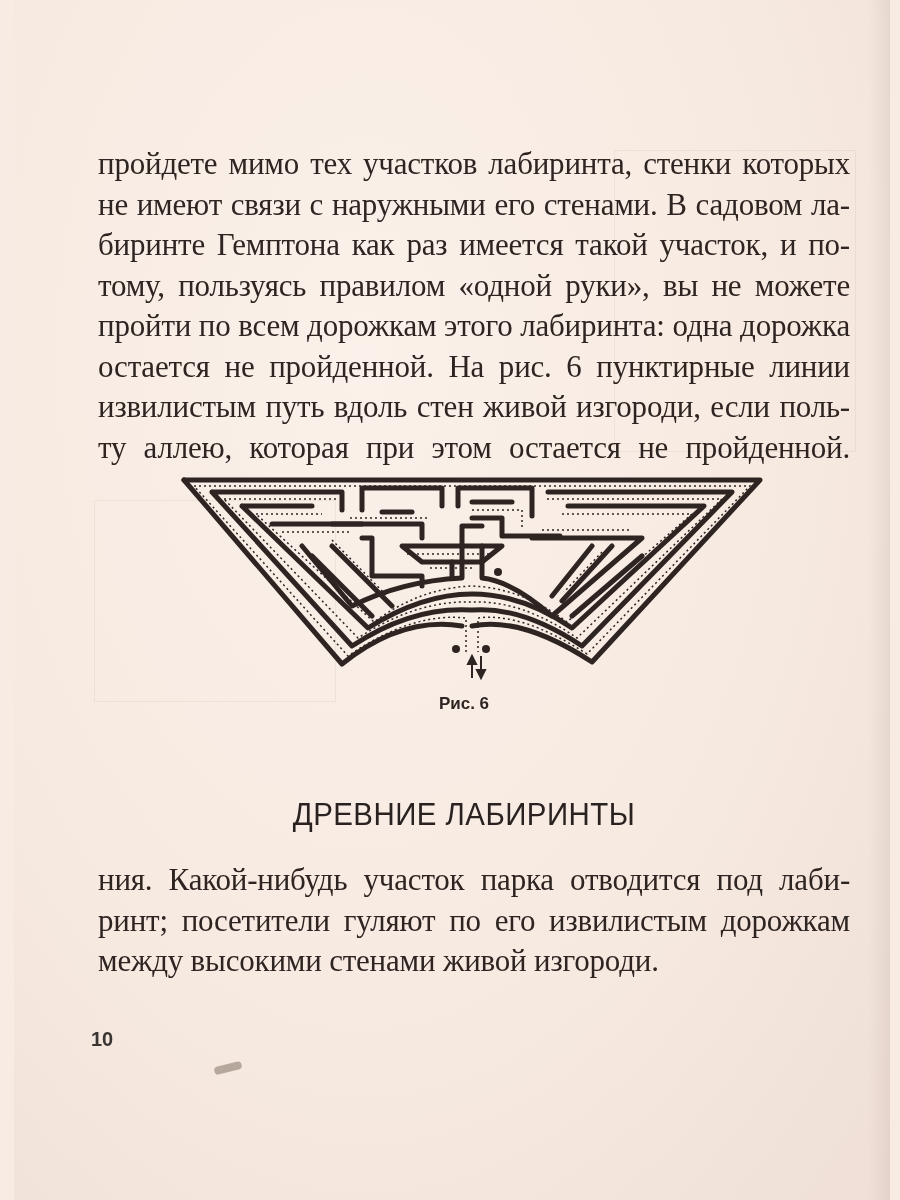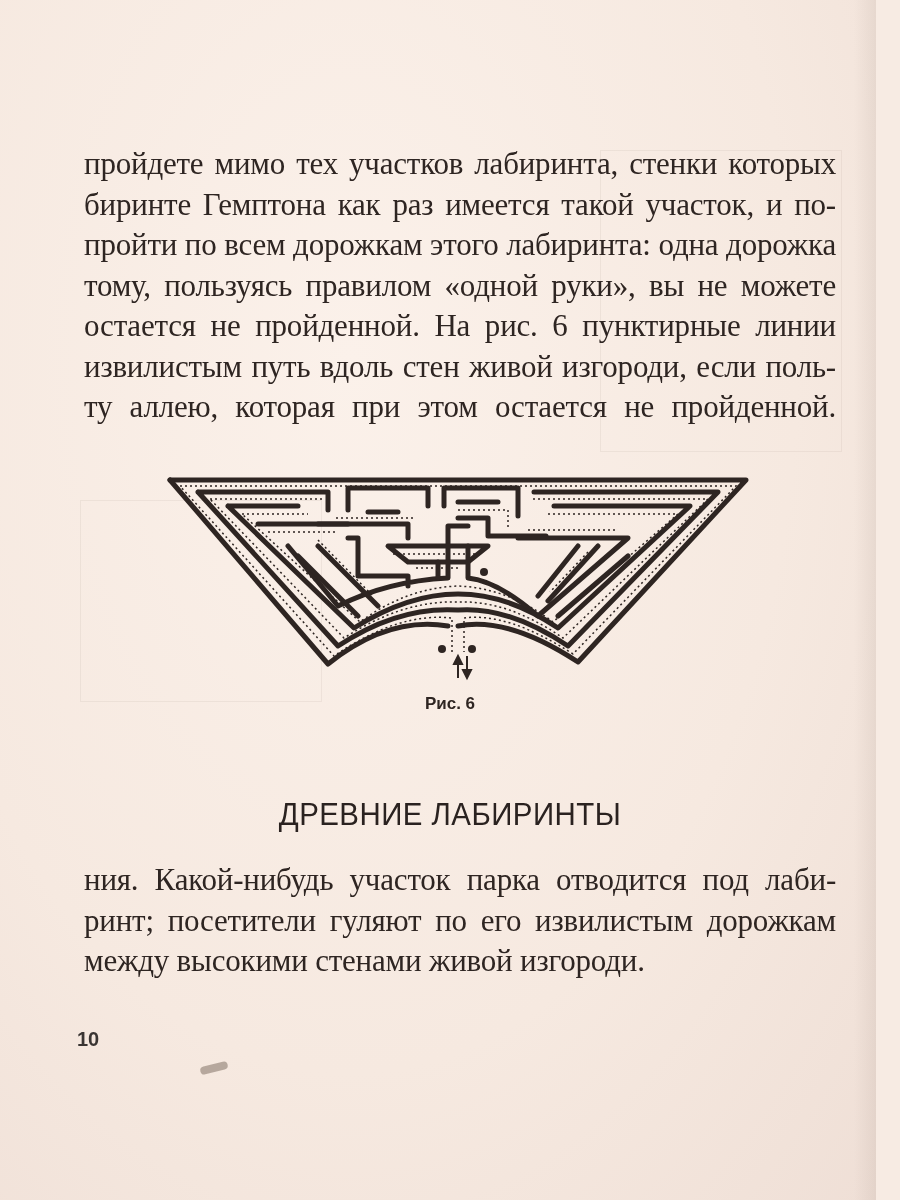--- a/index.html
+++ b/index.html
@@ -4,21 +4,21 @@
   <style>
     html, body { margin: 0; padding: 0; }
     body {
       width: 900px; height: 1200px; overflow: hidden;
       background: #f7ebe3;
       position: relative;
       font-family: "Liberation Serif", serif;
       color: #2e2522;
     }
     .page {
-      position: absolute; left: 0; top: 0; width: 876px; height: 1200px;
+      position: absolute; left: 14px; top: 0; width: 876px; height: 1200px;
       background: radial-gradient(ellipse at 40% 30%, #fbf1ea 0%, #f6e9e0 60%, #efdfd6 100%);
     }
     .right-shadow {
       position: absolute; right: 0; top: 0; width: 22px; height: 1200px;
       background: linear-gradient(to right, rgba(0,0,0,0), rgba(120,100,90,0.10));
     }
     .ghost {
       position: absolute; border: 1px solid rgba(150,130,120,0.10);
     }
     .para {
@@ -58,23 +58,24 @@
 </head>
 <body>
 
 <div class="page">
   <div class="ghost" style="left:600px;top:150px;width:240px;height:300px;"></div>
   <div class="ghost" style="left:80px;top:500px;width:240px;height:200px;"></div>
   <div class="right-shadow"></div>
 
   <div class="para p1">
     <span class="line">пройдете мимо тех участков лабиринта, стенки которых</span>
+    <span class="line">не имеют связи с наружными его стенами. В садовом ла-</span>
     <span class="line">биринте Гемптона как раз имеется такой участок, и по-</span>
+    <span class="line">тому, пользуясь правилом «одной руки», вы не можете</span>
     <span class="line">пройти по всем дорожкам этого лабиринта: одна дорожка</span>
-    <span class="line">тому, пользуясь правилом «одной руки», вы не можете</span>
     <span class="line">остается не пройденной. На рис. 6 пунктирные линии</span>
     <span class="line">извилистым путь вдоль стен живой изгороди, если поль-</span>
     <span class="line">ту аллею, которая при этом остается не пройденной.</span>
   </div>
 
   <div class="figure">
     <svg width="596" height="220" viewBox="0 0 596 220">
       <g fill="none" stroke="#2e2522" stroke-width="5" stroke-linecap="round" stroke-linejoin="round">
 
         <path d="M12,14 L588,14 L420,196 Q350,150 300,160 L300,160"></path>

